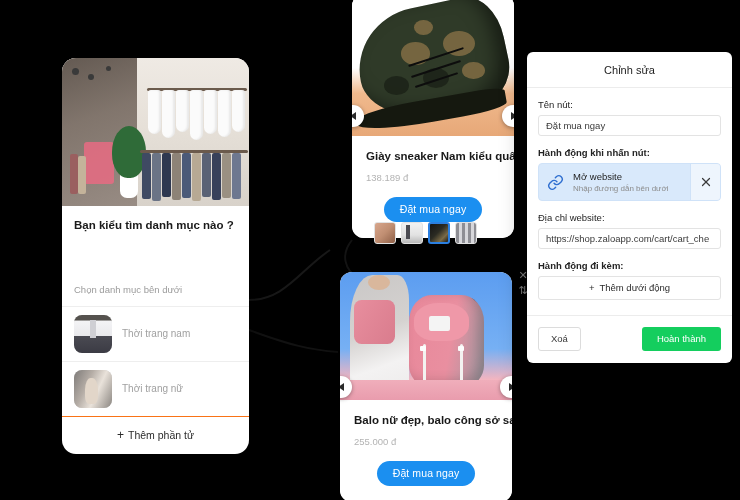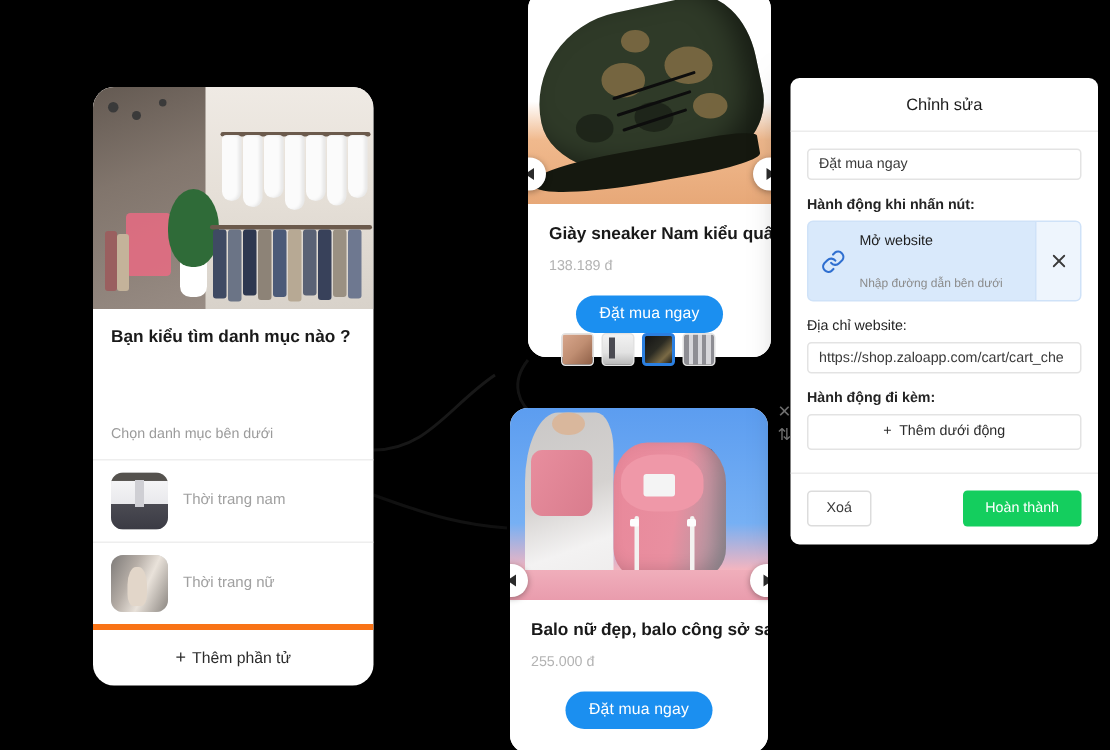--- a/index.html
+++ b/index.html
@@ -64,21 +64,21 @@
   .t-man { position:absolute; inset:0;
     background: linear-gradient(to bottom,#55524e 0%,#55524e 14%,#f4f4f6 15%,#e9e9ec 55%,#4a4a52 56%,#3b3b44 100%); }
   .t-man:after{content:"";position:absolute;left:42%;top:14%;width:16%;height:46%;background:#cfcfd4;}
   .t-woman { position:absolute; inset:0;
     background: linear-gradient(115deg,#7d7a78 0%,#b5ada6 35%,#e9e2da 60%,#8a8580 100%); }
   .t-woman:after{content:"";position:absolute;left:30%;top:20%;width:34%;height:70%;
     background:#e2d6c9;border-radius:44% 44% 30% 30%;}
   .l-rowlabel { font-size: 10px; color: #a0a0a0; }
   .l-add {
     text-align: center; font-size: 10.5px; color: #2b2b2b;
-    padding: 11px 0 12px 0; border-top: 4px solid #f97316;
+    padding: 11px 0 12px 0; border-top: 1px solid #f97316;
   }
   .l-add .plus { font-size: 12px; margin-right: 4px; }
 
   
   .p-body { background:#ffffff; }
   .p-name {
     font-size: 11.5px; font-weight: bold; color: #191919;
     padding: 13px 14px 0 14px; line-height: 1.25;
     white-space: nowrap; overflow: hidden;
   }
@@ -190,21 +190,21 @@
   }
   .pn-gap { height: 11px; }
   .action-box {
     display: flex; align-items: stretch;
     background: #d9e9fb; border: 1px solid #cfe2f8; border-radius: 4px;
     overflow: hidden;
   }
   .action-main { flex: 1; display: flex; align-items: center; gap: 9px; padding: 7px 8px; }
   .link-ico { flex: 0 0 17px; display:flex; align-items:center; justify-content:center; }
   .action-txt .t1 { font-size: 9.5px; color: #1d1d1d; }
-  .action-txt .t2 { font-size: 8px; color: #8b8b8b; margin-top: 18px; }
+  .action-txt .t2 { font-size: 8px; color: #8b8b8b; margin-top: 2px; }
   .action-x {
     flex: 0 0 30px; display:flex; align-items:center; justify-content:center;
     border-left: 1px solid #cfe2f8; background:#eef5fd;
     font-size: 14px; color: #3a3a3a; cursor: pointer;
   }
   .add-action {
     width: 100%; border: 1px solid #e3e3e3; border-radius: 3px;
     font-size: 9.5px; color: #2b2b2b; text-align: center;
     padding: 5px 0 6px 0; cursor: pointer; background:#fff;
   }
@@ -356,20 +356,21 @@
 
   <div id="bag-tools">
     <div class="tool">✕</div>
     <div class="tool">⇅</div>
   </div>
 
   <div id="panel">
     <div class="pn-head">Chỉnh sửa</div>
     <div class="pn-body">
 
+      <div class="pn-label">Tên nút:</div>
       <input class="pn-input" type="text" value="Đặt mua ngay" style="">
 
       <div class="pn-gap"></div>
       <div class="pn-label b">Hành động khi nhấn nút:</div>
 
       <div class="action-box">
         <div class="action-main">
           <span class="link-ico">
             <svg width="17" height="17" viewBox="0 0 24 24" fill="none" stroke="#2f6fd0" stroke-width="2" stroke-linecap="round">
               <path d="M10 13a5 5 0 0 0 7.5.5l3-3a5 5 0 0 0-7-7l-1.7 1.7"></path>

